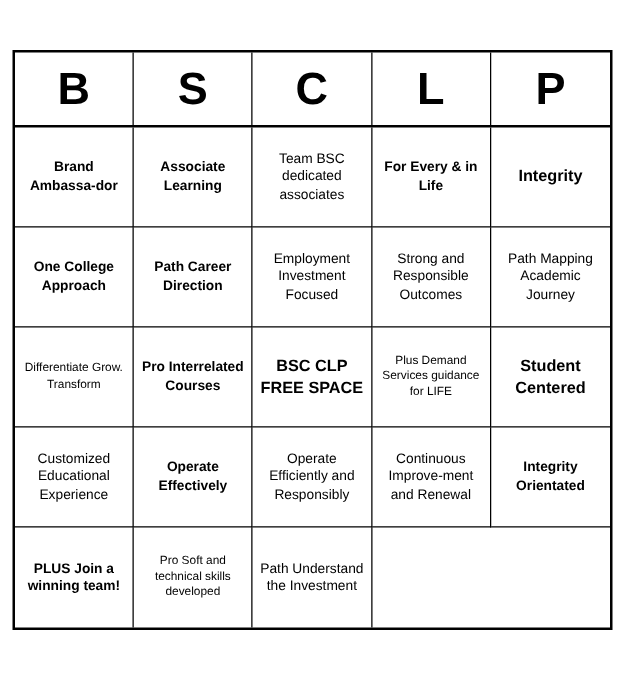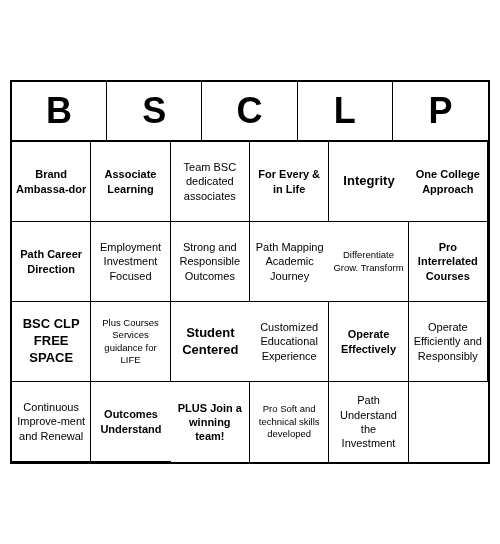--- a/index.html
+++ b/index.html
@@ -24,21 +24,21 @@
     .header-cell {
       text-align: center;
       font-size: 36px;
       font-weight: bold;
       padding: 8px 4px;
       border-right: 1px solid #000;
     }
     .header-cell:last-child { border-right: none; }
     .bingo-grid {
       display: grid;
-      grid-template-columns: repeat(6, 1fr);
+      grid-template-columns: repeat(5, 1fr);
       grid-template-rows: repeat(5, auto);
     }
     .cell {
       border-right: 1px solid #000;
       border-bottom: 1px solid #000;
       padding: 6px 4px;
       text-align: center;
       font-size: 11px;
       min-height: 80px;
       display: flex;
@@ -112,41 +112,41 @@
     <div class="cell small-text">
         <div class="cell-inner">Differentiate Grow. Transform</div>
       </div>
     <div class="cell bold">
         <div class="cell-inner">Pro Interrelated Courses</div>
       </div>
     <div class="cell free-space">
         <div class="cell-inner">BSC CLP FREE SPACE</div>
       </div>
     <div class="cell small-text">
-        <div class="cell-inner">Plus Courses Services guidance for LIFE</div>
+        <div class="cell-inner">Plus Demand Services guidance for LIFE</div>
       </div>
 
     <div class="cell large-text">
         <div class="cell-inner">Student Centered</div>
       </div>
     <div class="cell">
         <div class="cell-inner">Customized Educational Experience</div>
       </div>
     <div class="cell bold">
         <div class="cell-inner">Operate Effectively</div>
       </div>
     <div class="cell">
         <div class="cell-inner">Operate Efficiently and Responsibly</div>
       </div>
 
     <div class="cell">
         <div class="cell-inner">Continuous Improve-ment and Renewal</div>
       </div>
     <div class="cell bold">
-        <div class="cell-inner">Outcomes Understand</div>
+        <div class="cell-inner">Integrity Orientated</div>
       </div>
     <div class="cell bold">
         <div class="cell-inner">PLUS Join a winning team!</div>
       </div>
     <div class="cell small-text">
         <div class="cell-inner">Pro Soft and technical skills developed</div>
       </div>
     <div class="cell">
         <div class="cell-inner">Path Understand the Investment</div>
       </div>

